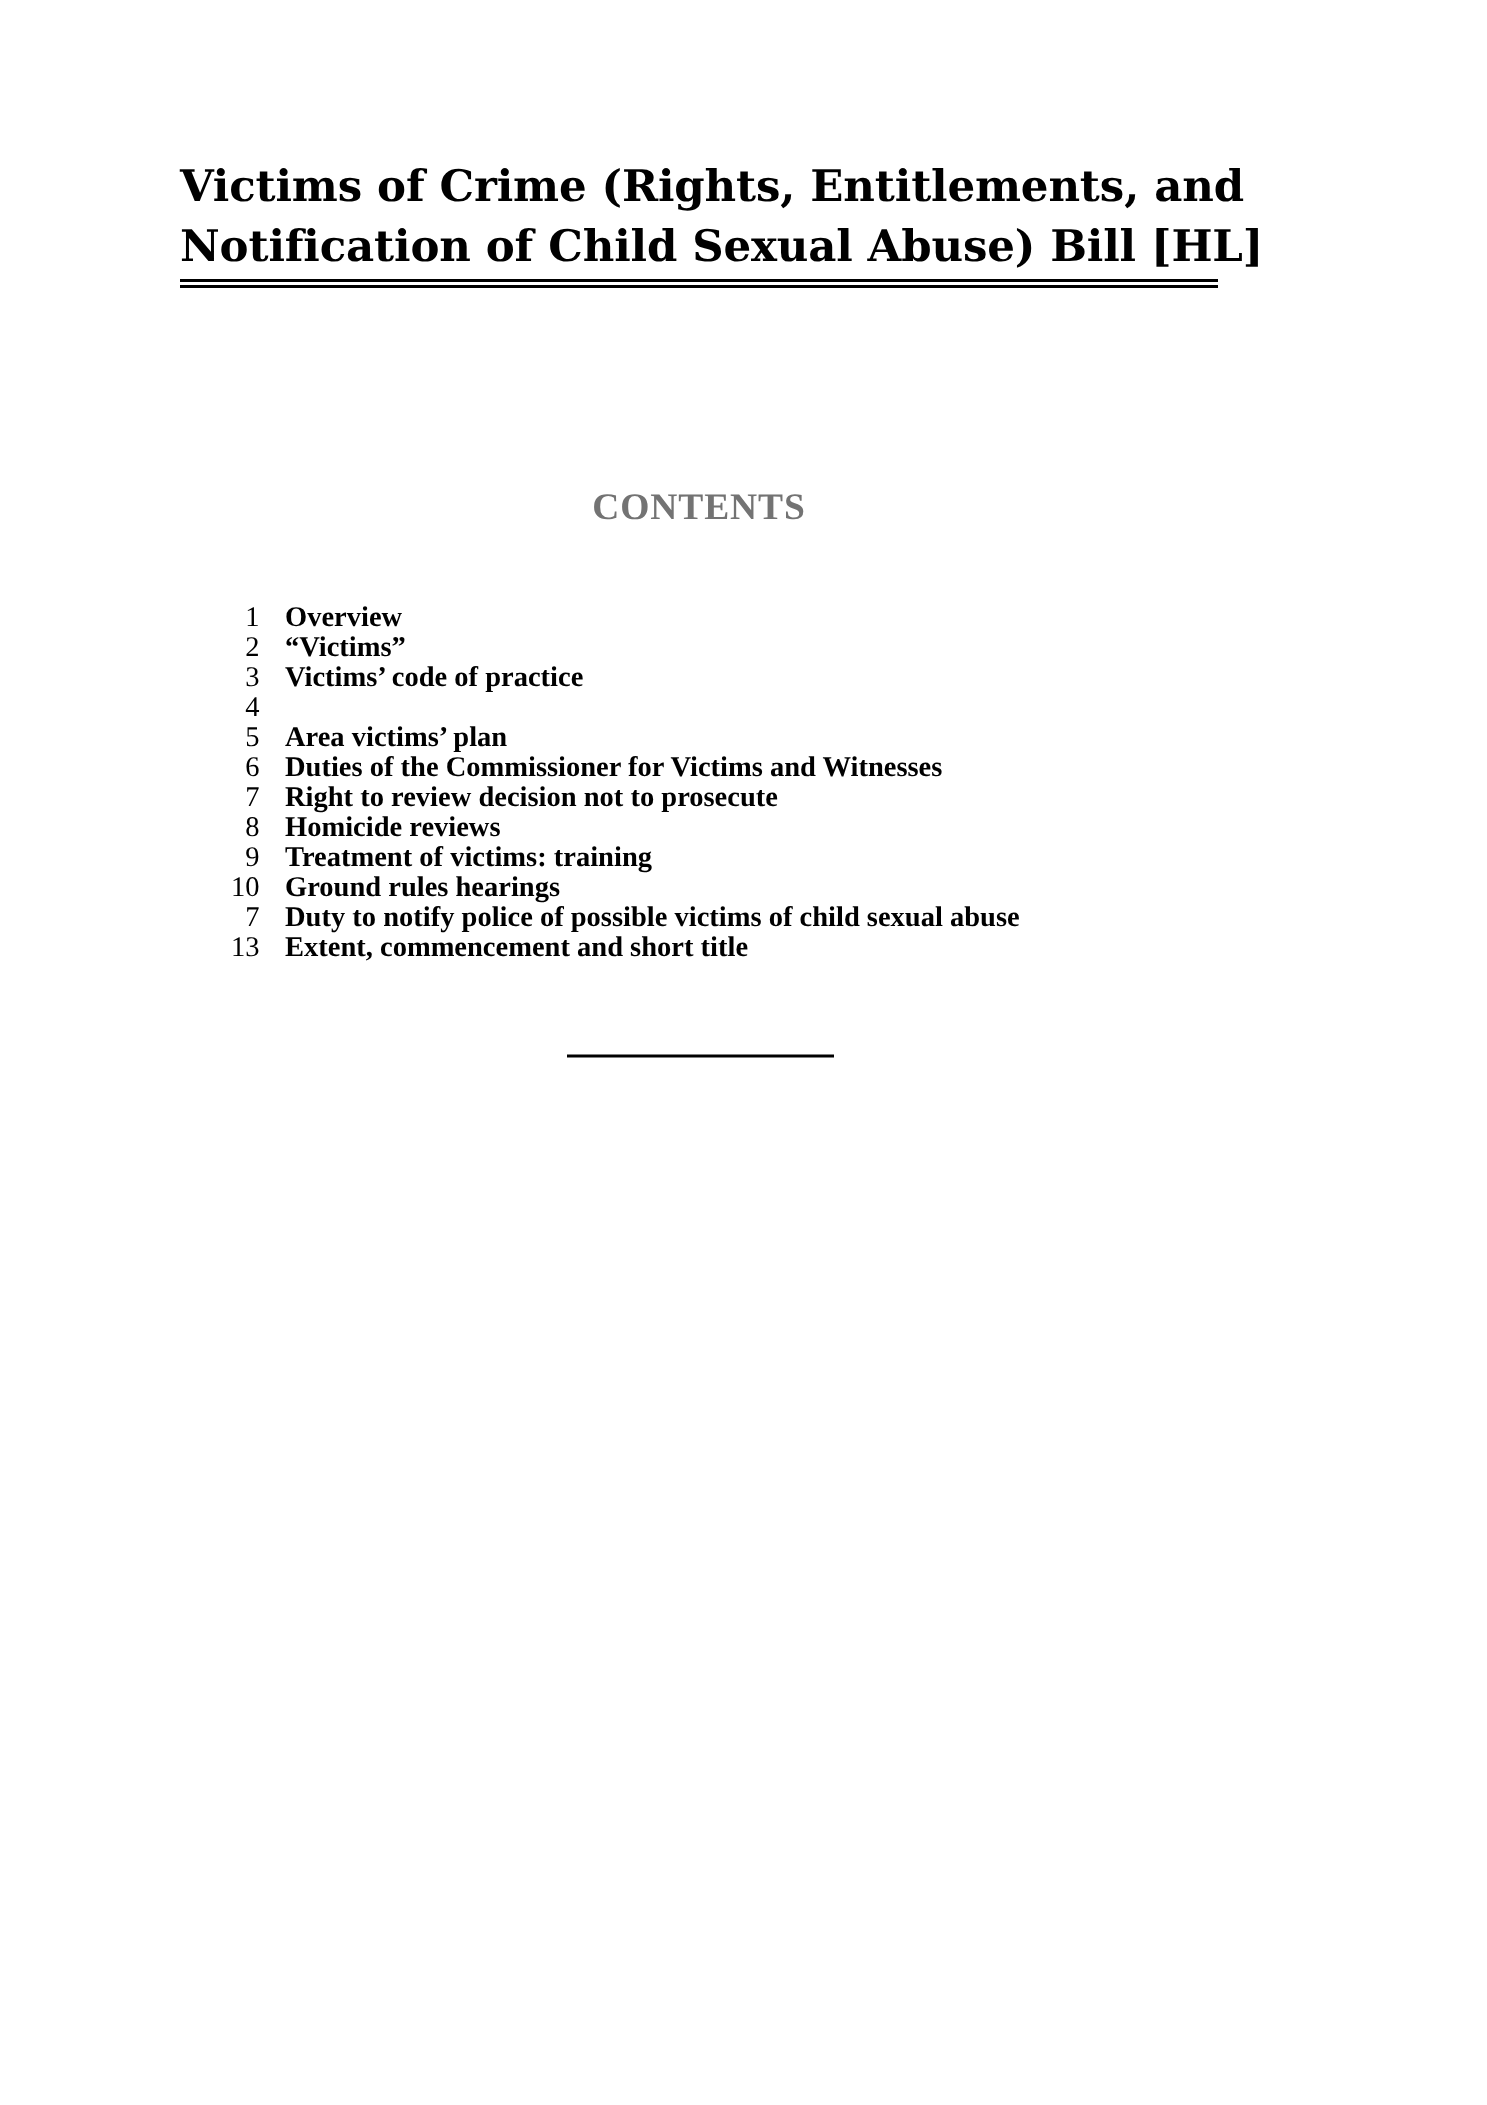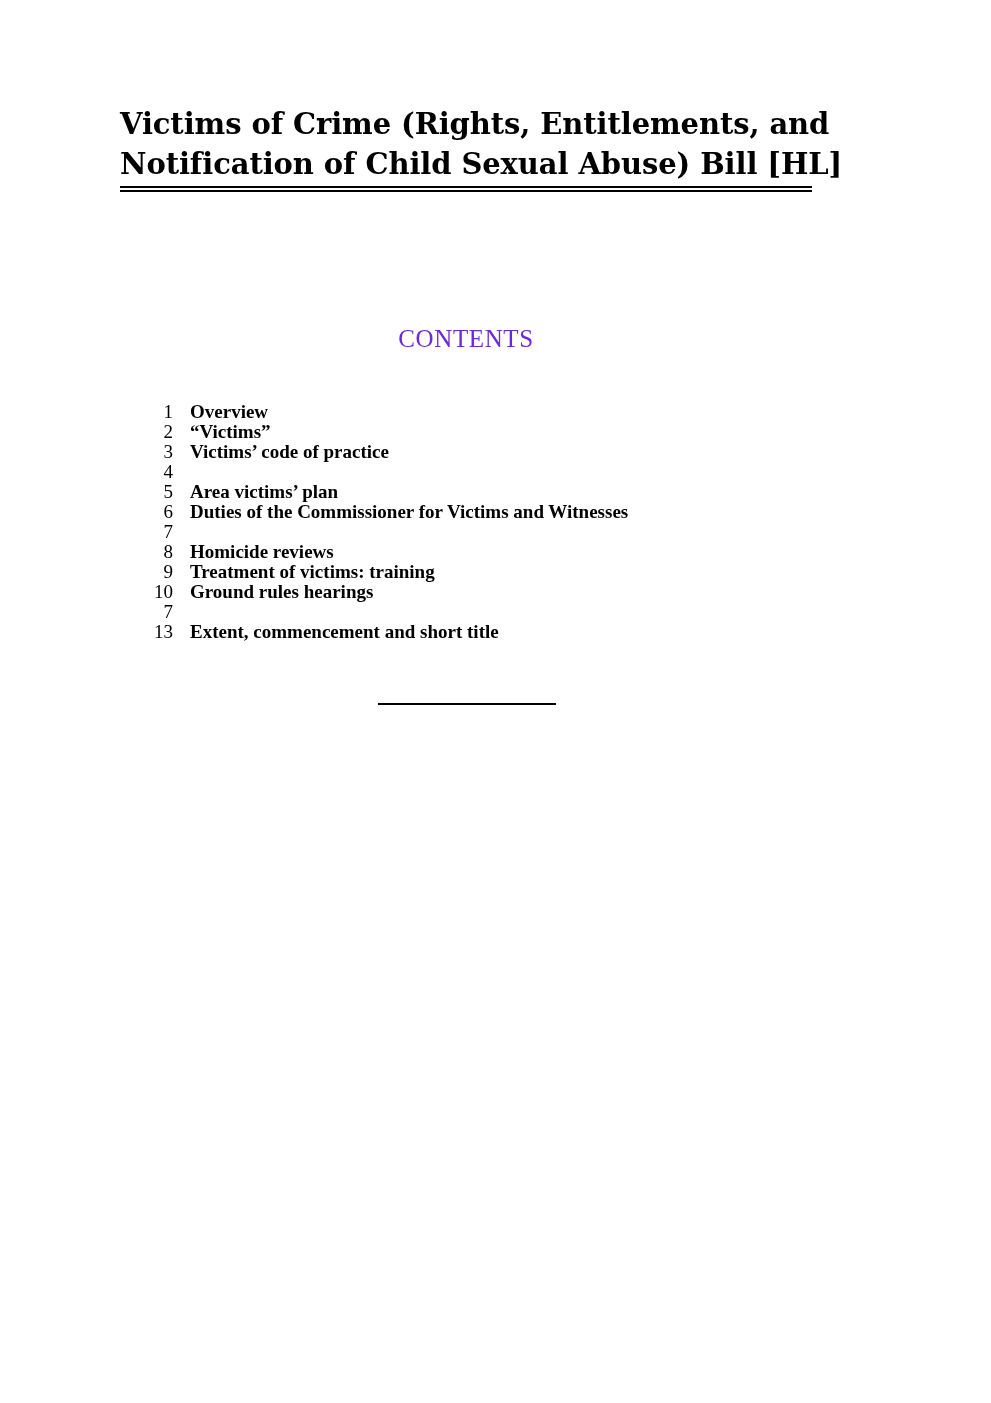--- a/index.html
+++ b/index.html
@@ -65,23 +65,23 @@
 
   
   .contents-heading {
     position: absolute;
     left: 120px;
     top: 324px;
     width: 692px;
     text-align: center;
     font-size: 25px;
     line-height: 30px;
-    font-weight: normal;
+    font-weight: bold;
     letter-spacing: 0.6px;
-    color: #6d28d9;
+    color: #737373;
   }
 
   
   .contents-list {
     position: absolute;
     left: 120px;
     top: 402px;
     width: 720px;
   }
 
@@ -179,39 +179,41 @@
       <span class="item-label">Area victims’ plan</span>
     </div>
 
     <div class="contents-row">
       <span class="item-number">6</span>
       <span class="item-label">Duties of the Commissioner for Victims and Witnesses</span>
     </div>
 
     <div class="contents-row">
       <span class="item-number">7</span>
+      <span class="item-label">Right to review decision not to prosecute</span>
     </div>
 
     <div class="contents-row">
       <span class="item-number">8</span>
       <span class="item-label">Homicide reviews</span>
     </div>
 
     <div class="contents-row">
       <span class="item-number">9</span>
       <span class="item-label">Treatment of victims: training</span>
     </div>
 
     <div class="contents-row">
       <span class="item-number">10</span>
       <span class="item-label">Ground rules hearings</span>
     </div>
 
     <div class="contents-row">
       <span class="item-number">7</span>
+      <span class="item-label">Duty to notify police of possible victims of child sexual abuse</span>
     </div>
 
 
     <div class="contents-row">
       <span class="item-number">13</span>
       <span class="item-label">Extent, commencement and short title</span>
     </div>
 
   </div>
 

